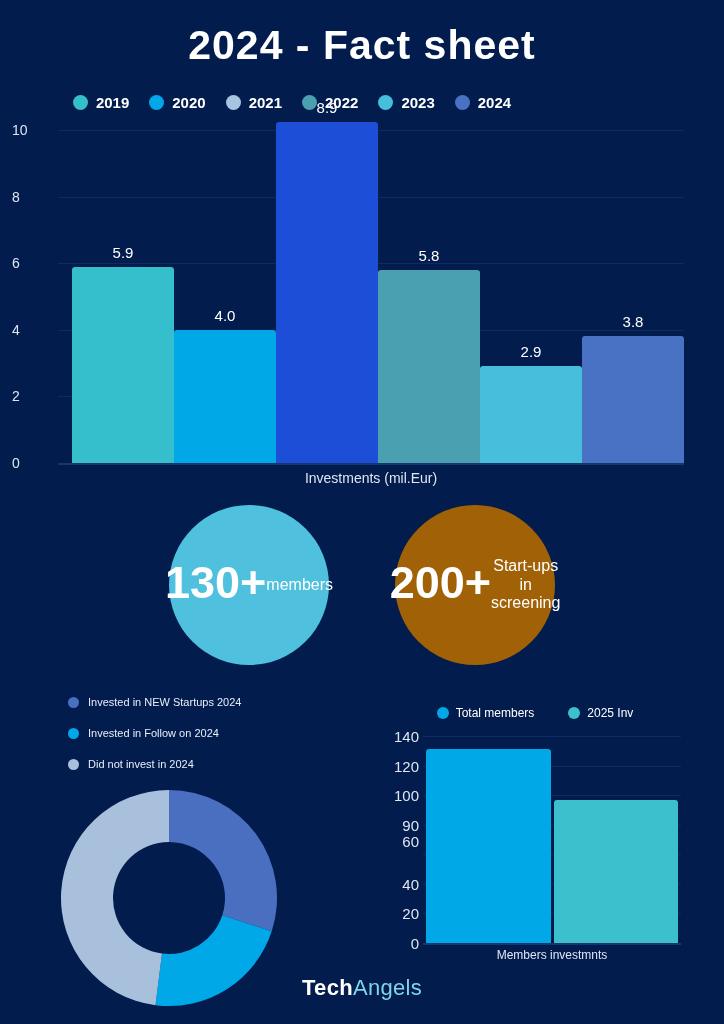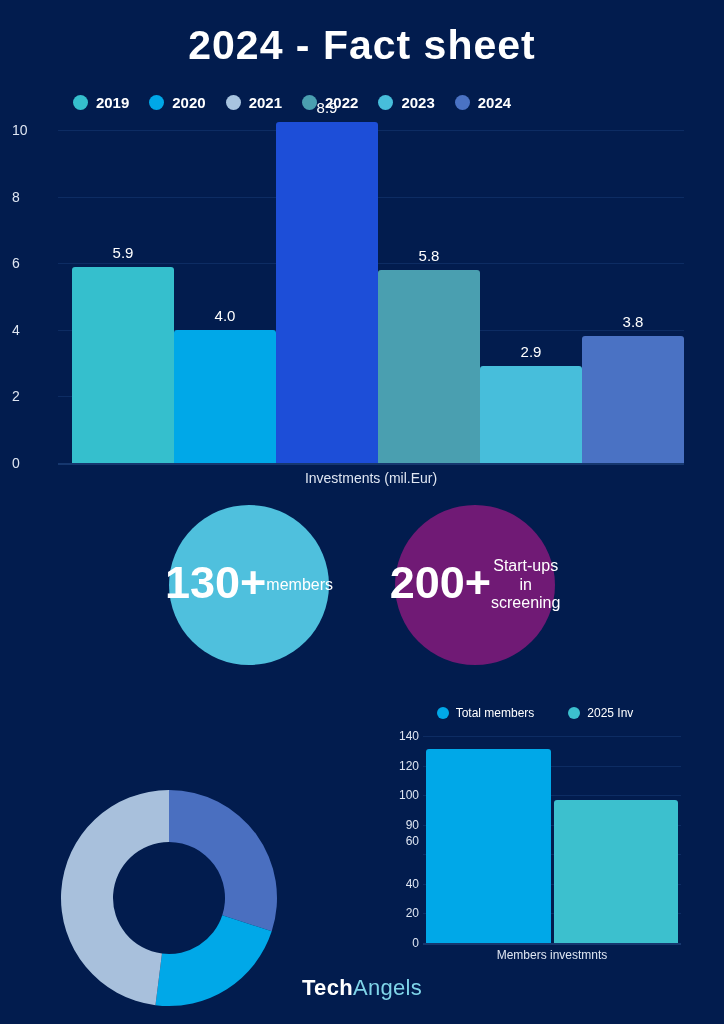--- a/index.html
+++ b/index.html
@@ -70,21 +70,21 @@
   .donut-wrap { position:absolute; left:57px; top:786px; width:224px; height:224px; }
   .donut-svg { display:block; }
 
   
   .chart-small { position:absolute; left:385px; top:706px; width:300px; height:270px; }
   .small-legend { position:absolute; top:0; left:0; width:300px; display:flex; justify-content:center; gap:34px; align-items:center; }
   .sl-item { display:flex; align-items:center; gap:7px; }
   .sl-dot { width:12px; height:12px; border-radius:50%; display:block; }
   .sl-text { color:#ffffff; font-size:12px; }
   .s-axis { position:absolute; left:0; top:30px; width:38px; height:212px; }
-  .s-tick { position:absolute; right:4px; color:#dfe6f2; font-size:12px; transform:translateY(-50%); text-align:right; width:34px; }
+  .s-tick { position:absolute; right:4px; color:#dfe6f2; font-size:15px; transform:translateY(-50%); text-align:right; width:34px; }
   .s-plot { position:absolute; left:38px; top:30px; width:258px; height:207px; }
   .s-grid { position:absolute; left:0; width:258px; height:1px; background:#0d2c63; }
   .s-bars { position:absolute; left:3px; bottom:0; width:252px; height:207px; display:flex; align-items:flex-end; gap:3px; }
   .s-barcell { flex:1; height:100%; display:flex; align-items:flex-end; }
   .s-bar { width:100%; border-radius:3px 3px 0 0; }
   .s-baseline { position:absolute; left:38px; top:237px; width:258px; height:2px; background:#16376e; }
   .s-axis-title { position:absolute; left:38px; top:242px; width:258px; text-align:center; color:#dfe6f2; font-size:12px; }
 
   
   .logo { position:absolute; left:0; top:975px; width:724px; text-align:center; font-size:22px; font-weight:bold; letter-spacing:0.3px; }
@@ -177,26 +177,40 @@
     </div>
     <div class="baseline"></div>
     <div class="axis-title">Investments (mil.Eur)</div>
   </div>
 
   <div class="circles" id="stat-circles">
       <div class="circle" style="background: rgb(79, 192, 221);">
         <div class="big">130+</div>
         <div class="cap">members</div>
       </div>
-      <div class="circle" style="background: #701a75;">
+      <div class="circle" style="background: #a16207;">
         <div class="big">200+</div>
         <div class="cap">Start-ups in screening</div>
       </div>
     </div>
 
+  <div class="donut-legend" id="donut-legend">
+      <div class="dl-row">
+        <span class="dl-dot" style="background: rgb(74, 111, 192);"></span>
+        <span class="dl-text">Invested in NEW Startups 2024</span>
+      </div>
+      <div class="dl-row">
+        <span class="dl-dot" style="background: rgb(0, 168, 232);"></span>
+        <span class="dl-text">Invested in Follow on 2024</span>
+      </div>
+      <div class="dl-row">
+        <span class="dl-dot" style="background: rgb(168, 192, 220);"></span>
+        <span class="dl-text">Did not invest in 2024</span>
+      </div>
+    </div>
 
   <div class="donut-wrap">
     <svg class="donut-svg" width="224" height="224" viewBox="0 0 224 224">
       <g id="donut-slices">
           <path d="M 112 4 A 108 108 0 0 1 214.7141037598766 145.37383539249433 L 165.2591649125286 129.30495168499706 A 56 56 0 0 0 112 56 Z" fill="#4a6fc0"></path>
           <path d="M 214.7141037598766 145.37383539249433 A 108 108 0 0 1 98.46401077505513 219.1483877419636 L 104.98133892039895 167.55842327361074 A 56 56 0 0 0 165.2591649125286 129.30495168499706 Z" fill="#00a8e8"></path>
           <path d="M 98.46401077505513 219.1483877419636 A 108 108 0 0 1 111.99999999999999 4 L 111.99999999999999 56 A 56 56 0 0 0 104.98133892039895 167.55842327361074 Z" fill="#a8c0dc"></path>
         </g>
     </svg>
   </div>

